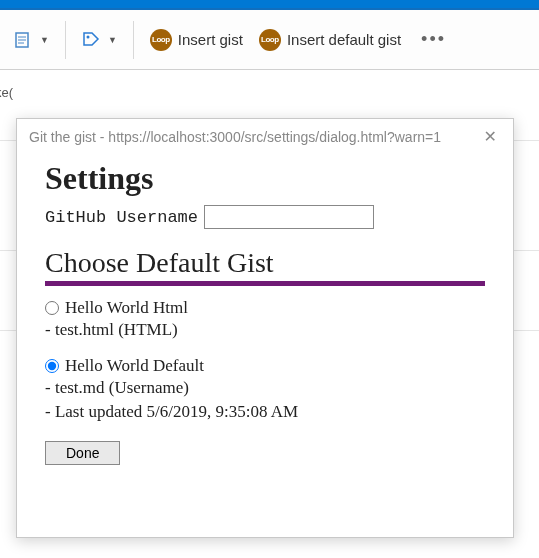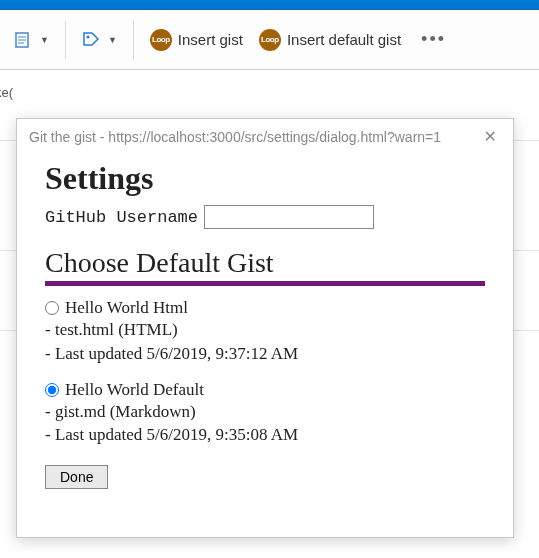--- a/index.html
+++ b/index.html
@@ -168,21 +168,21 @@
       height: 14px;
       cursor: pointer;
     }
     .gist-details {
       font-size: 17px;
       line-height: 1.4;
     }
     .done-btn {
       font-family: Arial, sans-serif;
       font-size: 14px;
-      padding: 3px 14px;
+      padding: 3px 20px;
       background: #e9e9e9;
       border: 1px solid #888;
       cursor: pointer;
       margin-top: 4px;
     }
   </style>
 </head>
 <body>
 
 <div class="top-accent"></div>
@@ -247,30 +247,29 @@
 
     <h2>Choose Default Gist</h2>
 
     <div class="gist-option">
       <div class="radio-row">
         <input type="radio" name="gist" style="">
         <span>Hello World Html</span>
       </div>
       <div class="gist-details">
         <div>- test.html (HTML)</div>
-        <div>- Last updated 5/6/2019, 9:37:12 AM</div>
       </div>
     </div>
 
     <div class="gist-option">
       <div class="radio-row">
         <input type="radio" name="gist" checked="" style="">
         <span>Hello World Default</span>
       </div>
       <div class="gist-details">
-        <div>- gist.md (Markdown)</div>
+        <div>- test.md (Username)</div>
         <div>- Last updated 5/6/2019, 9:35:08 AM</div>
       </div>
     </div>
 
     <button class="done-btn">Done</button>
   </div>
 </div>
 
 </body></html>

